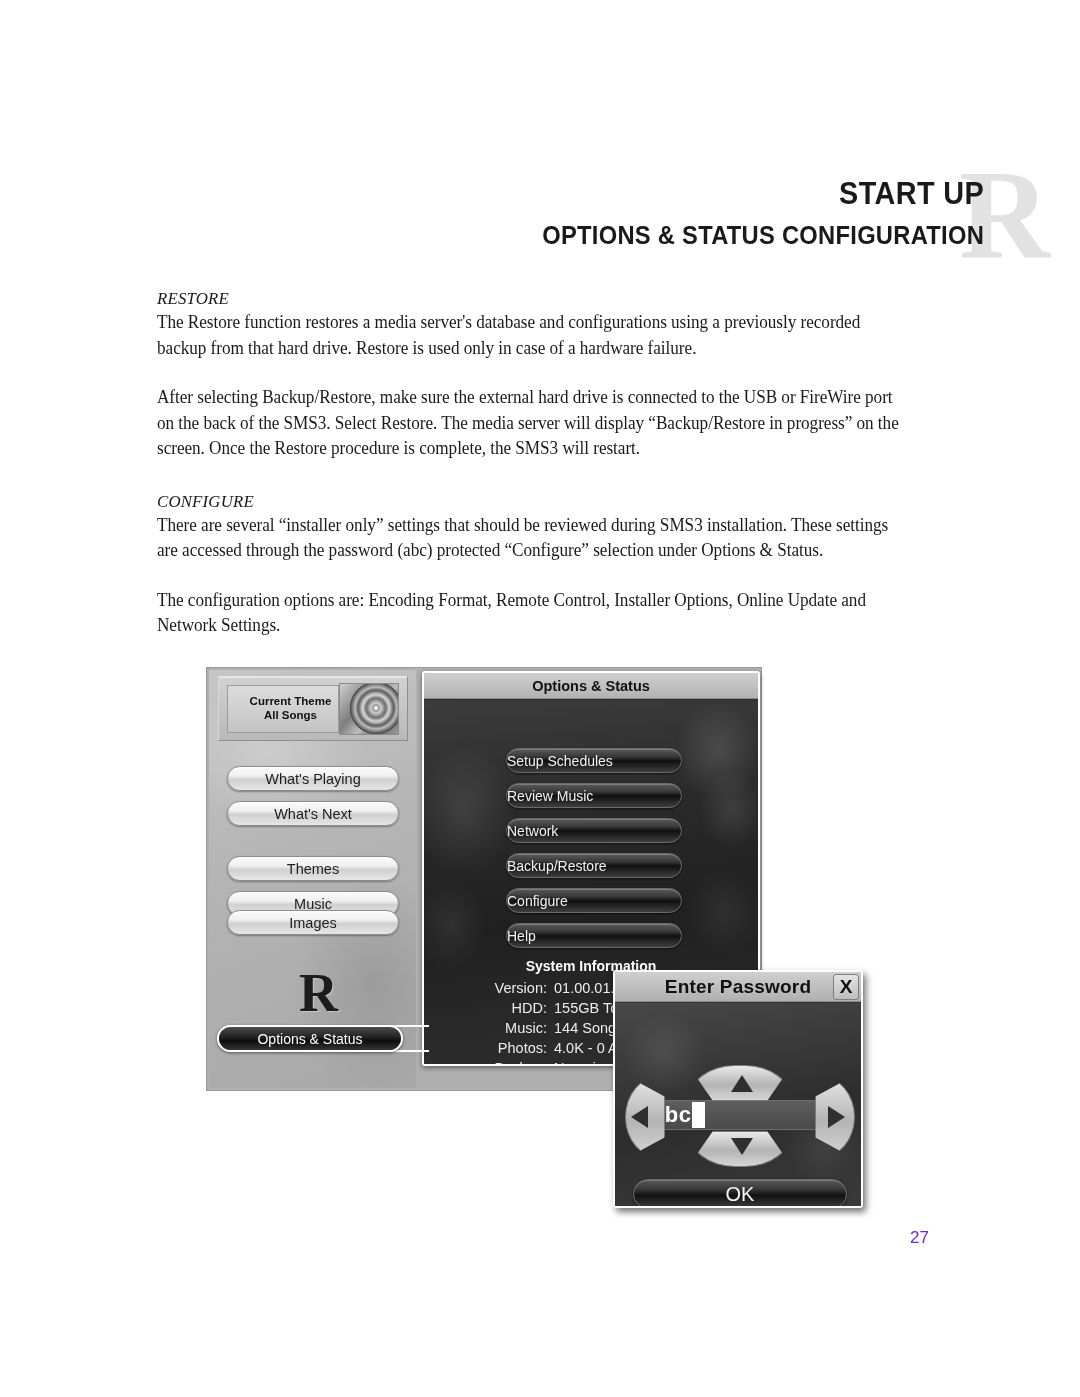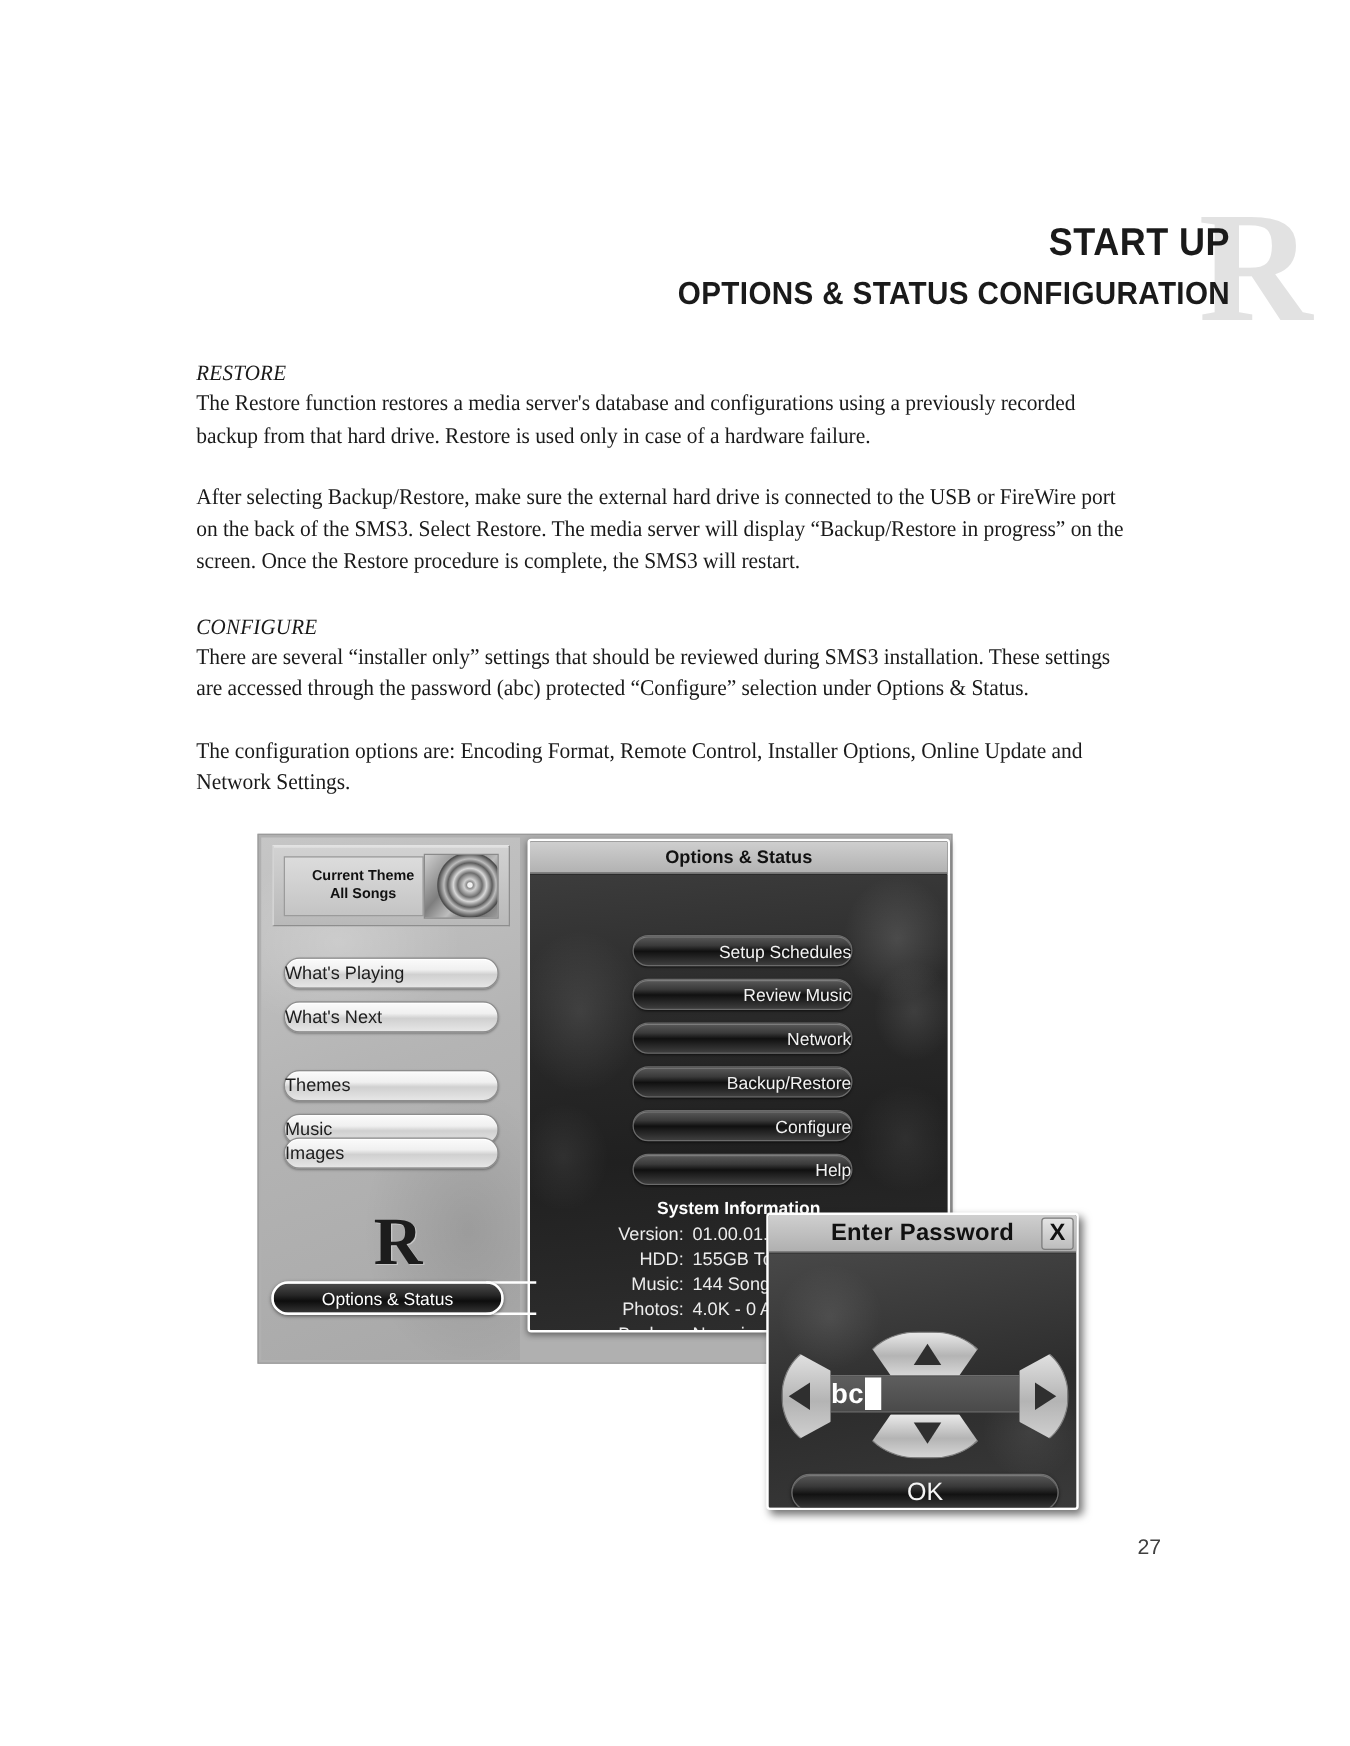--- a/index.html
+++ b/index.html
@@ -148,21 +148,21 @@
   }
 
   .btn-light {
     position: absolute;
     left: 18px;
     width: 172px; height: 25px;
     border-radius: 13px;
     background: linear-gradient(180deg, #fbfbfb 0%, #f0f0f0 38%, #d0d0d0 55%, #e6e6e6 100%);
     border: 1px solid #8c8c8c;
     box-shadow: 0 1px 2px rgba(0,0,0,.35), inset 0 1px 0 rgba(255,255,255,.9);
-    display: flex; align-items: center; 
+    display: flex; align-items: center; justify-content: center;
     font-size: 14.5px; color: #1d1d1d;
     white-space: nowrap;
   }
 
   .logo-r {
     position: absolute;
     left: 90px; top: 300px;
     width: 42px; height: 48px;
     font-family: "Liberation Serif", serif;
     font-weight: bold;
@@ -226,21 +226,21 @@
       linear-gradient(175deg, #3c3c3c 0%, #2a2a2a 30%, #202020 60%, #2e2e2e 100%);
   }
   .btn-dark {
     position: absolute;
     left: 82px;
     width: 176px; height: 25px;
     border-radius: 13px;
     background: linear-gradient(180deg, #5a5a5a 0%, #3a3a3a 32%, #101010 52%, #3e3e3e 100%);
     border: 1px solid #6b6b6b;
     box-shadow: 0 1px 2px rgba(0,0,0,.6), inset 0 1px 0 rgba(255,255,255,.22);
-    display: flex; align-items: center; justify-content: flex-end;
+    display: flex; align-items: center; justify-content: flex-start;
     font-size: 14px; color: #f2f2f2;
     white-space: nowrap;
   }
   .sysinfo-head {
     position: absolute;
     top: 258px; left: 0; width: 100%;
     text-align: center;
     font-size: 14px; font-weight: bold; color: #ffffff;
   }
   .sysinfo-rows {
@@ -389,21 +389,21 @@
     font-size: 20px; color: #f4f4f4;
     cursor: pointer;
     text-align: right;
   }
 
   
   #page-number {
     position: absolute;
     left: 910px; top: 1228px;
     font-size: 17px;
-    color: #404040;
+    color: #6d28d9;
   }
 </style>
 </head>
 <body>
 
 <div id="page-header">
   <div class="header-watermark">R</div>
   <div class="header-lines">
     <div class="header-title">START UP</div>
     <div class="header-subtitle">OPTIONS &amp; STATUS CONFIGURATION</div>

